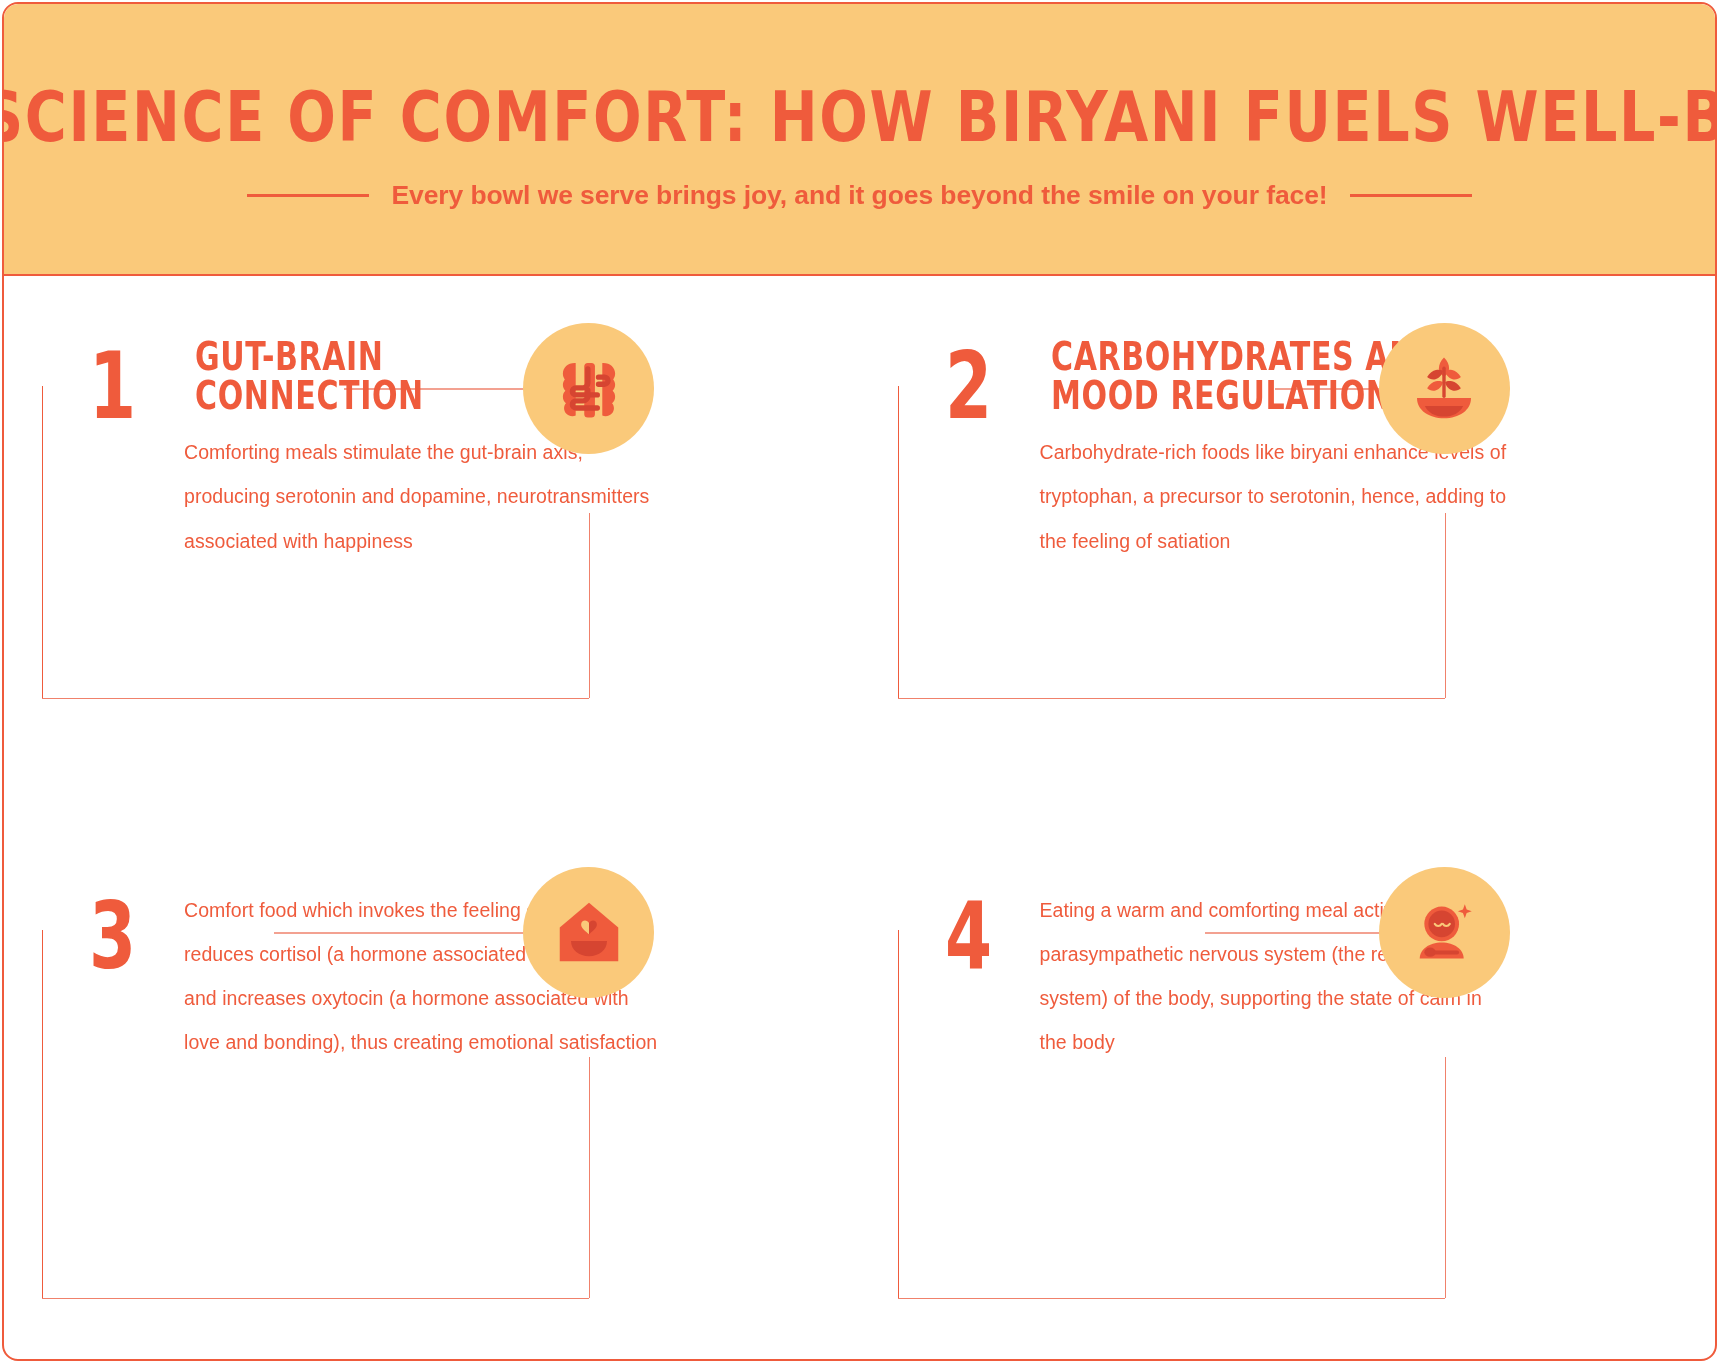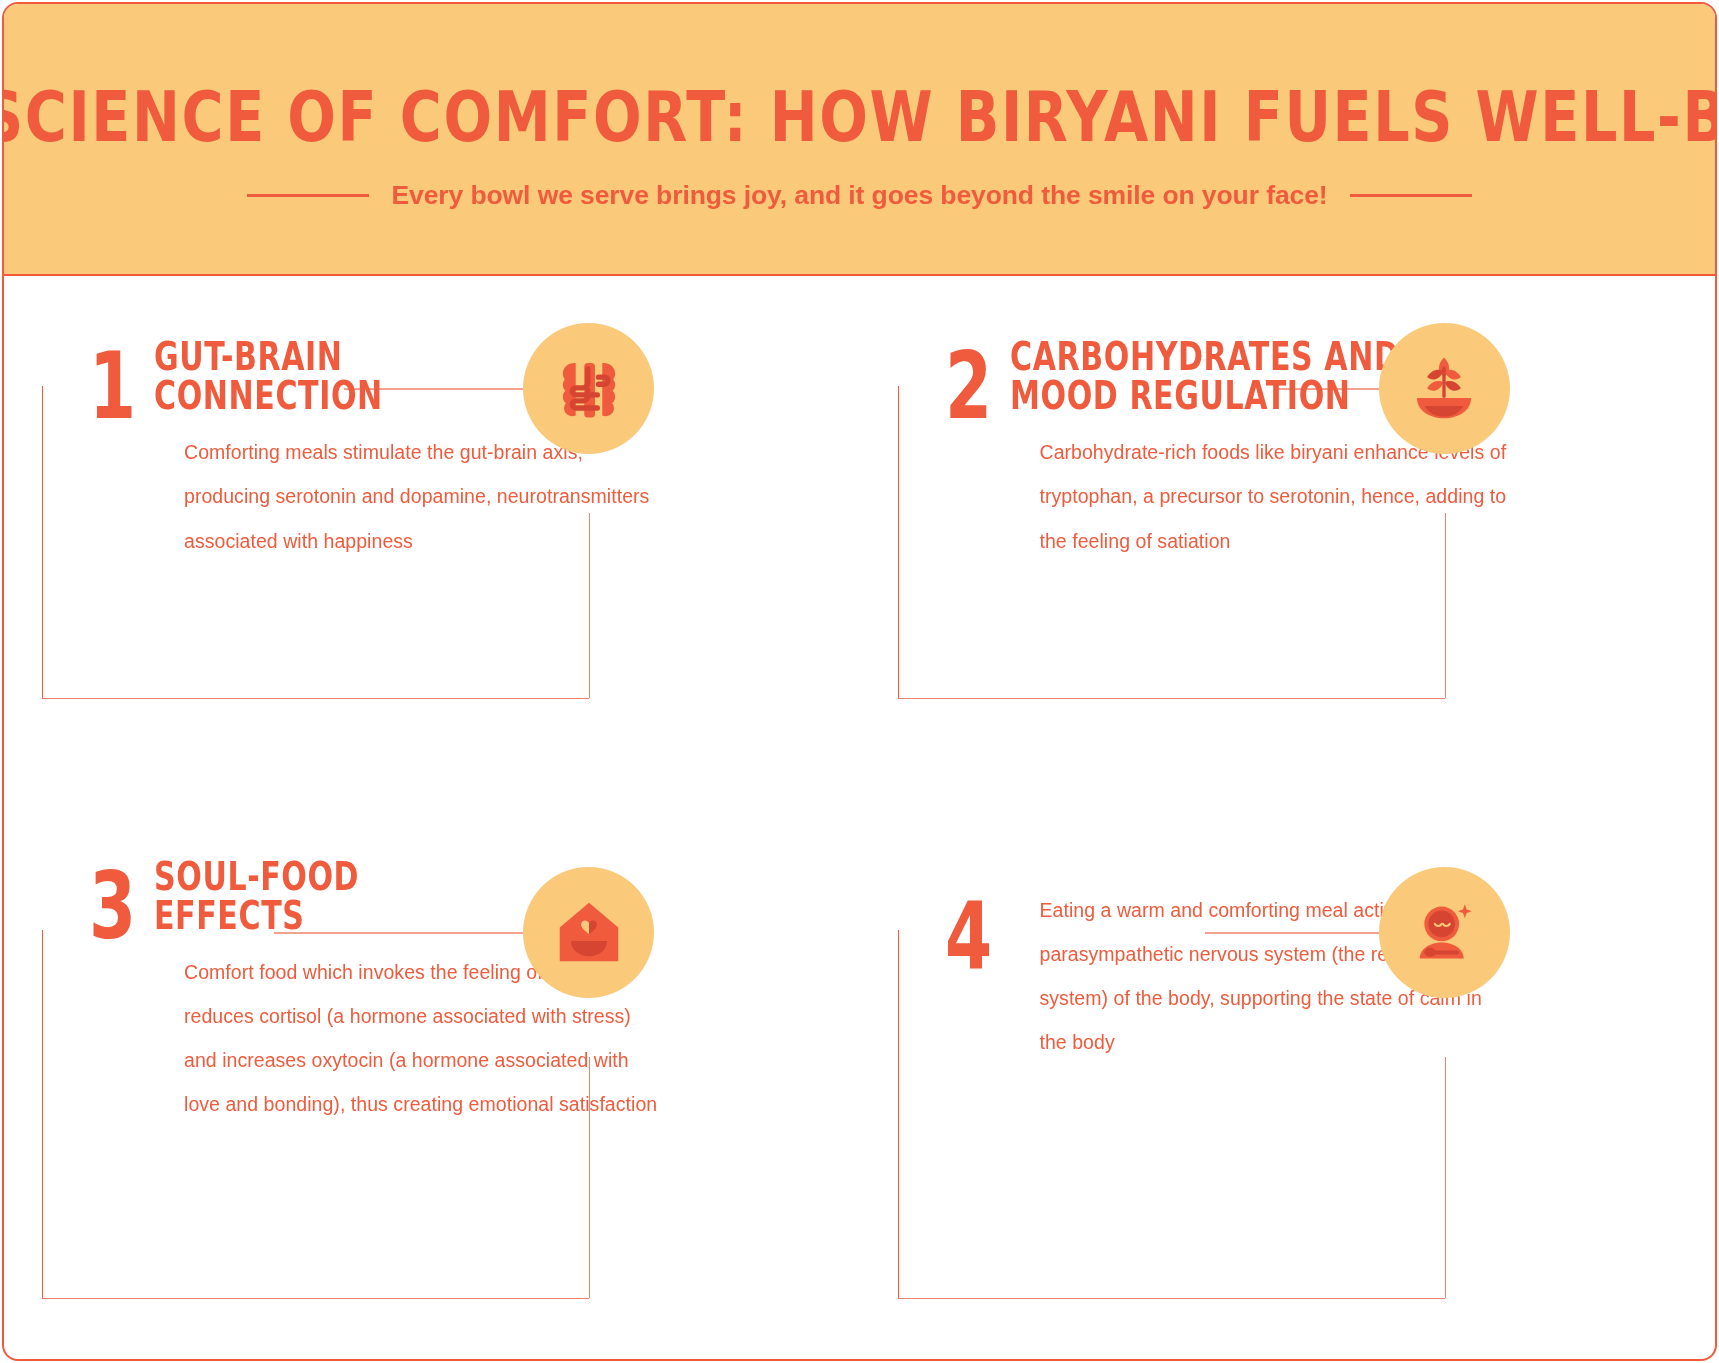--- a/index.html
+++ b/index.html
@@ -80,21 +80,21 @@
     position:absolute; left:0; top:2px;
     font-family:"DejaVu Sans", sans-serif;
     font-weight:bold;
     font-size:72px;
     line-height:1;
     color:#EF5B3C;
     transform:scaleY(1.28) scaleX(0.94);
     transform-origin:left top;
   }
 
-  .head-wrap { margin-left:65px; position:relative; }
+  .head-wrap { margin-left:106px; position:relative; }
   .heading {
     font-family:"DejaVu Sans", sans-serif;
     font-weight:bold;
     font-size:31px;
     line-height:1.0;
     color:#EF5B3C;
     letter-spacing:0.6px;
     transform:scaleY(1.24) scaleX(0.97);
     transform-origin:left top;
     white-space:pre-line;
@@ -225,24 +225,20 @@
     </div>
 
     <div class="card c3">
       <div class="frame-left" style="top:110px; height:368px;"></div>
       <div class="frame-bottom" style="top:478px; width:547px;"></div>
       <div class="frame-right" style="left:585px; top:237px; height:241px;"></div>
       <div class="connector" style="left:270px; top:112px; width:260px;"></div>
 
       <div class="card-inner">
         <div class="num">3</div>
-        <div class="head-wrap">
-          <div class="heading">SOUL-FOOD
-EFFECTS</div>
-        </div>
         <div class="body-text">Comfort food which invokes the feeling of nostalgia reduces cortisol (a hormone associated with stress) and increases oxytocin (a hormone associated with love and bonding), thus creating emotional satisfaction</div>
       </div>
 
       <div class="badge" style="left:519px; top:47px;">
         <span>
           <svg width="72" height="72" viewBox="0 0 64 64">
             <path d="M32 6 58 28v30H6V28z" fill="#EF5B3C"></path>
             <path d="M32 24c1.6-3.4 7-3 7 1.4 0 3.4-4.2 6.2-7 8.6V24z" fill="#D64531"></path>
             <path d="M32 24c-1.6-3.4-7-3-7 1.4 0 3.4 4.2 6.2 7 8.6V24z" fill="#FAC97A"></path>
             <path d="M16 40h32c0 8.2-7.2 13.5-16 13.5S16 48.2 16 40z" fill="#D64531"></path>

